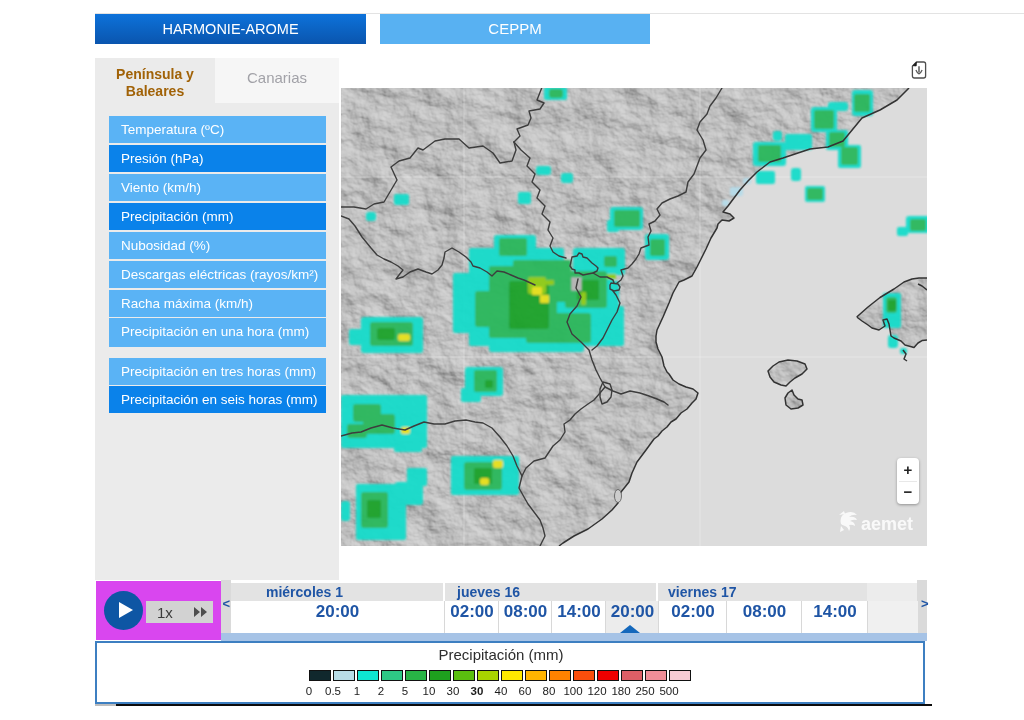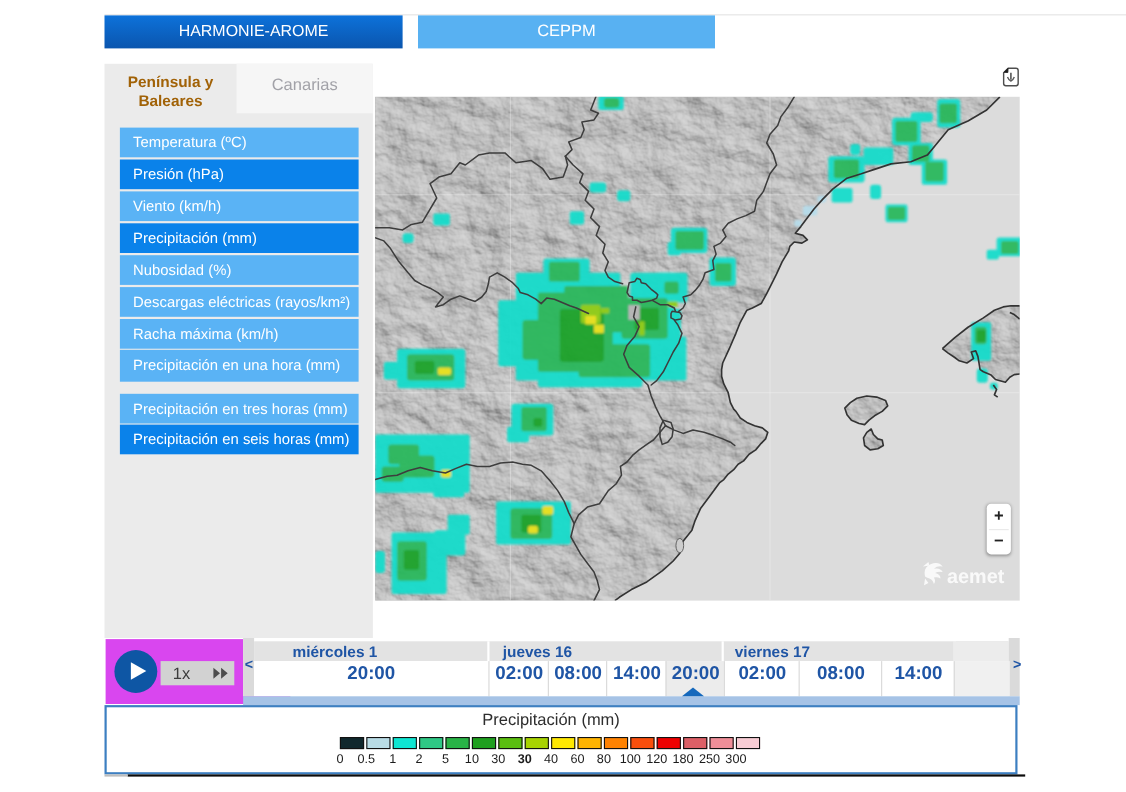--- a/index.html
+++ b/index.html
@@ -354,17 +354,17 @@
       <div class="sl" style="left:240px;">80</div>
     <div class="sw" style="left:264px;background:#fa4e0c;"></div>
       <div class="sl" style="left:264px;">100</div>
     <div class="sw" style="left:288px;background:#ee0000;"></div>
       <div class="sl" style="left:288px;">120</div>
     <div class="sw" style="left:312px;background:#dd5f66;"></div>
       <div class="sl" style="left:312px;">180</div>
     <div class="sw" style="left:336px;background:#ef8e98;"></div>
       <div class="sl" style="left:336px;">250</div>
     <div class="sw" style="left:360px;background:#f8ccd4;"></div>
-      <div class="sl" style="left:360px;">300</div>
+      <div class="sl" style="left:360px;">500</div>
   </div>
 </div>
 <div id="legshadow" class="abs"></div>
 <div class="abs" style="left:95px;top:704px;width:21px;height:1.5px;background:#bdbdbd;"></div>
 
 </body></html>

